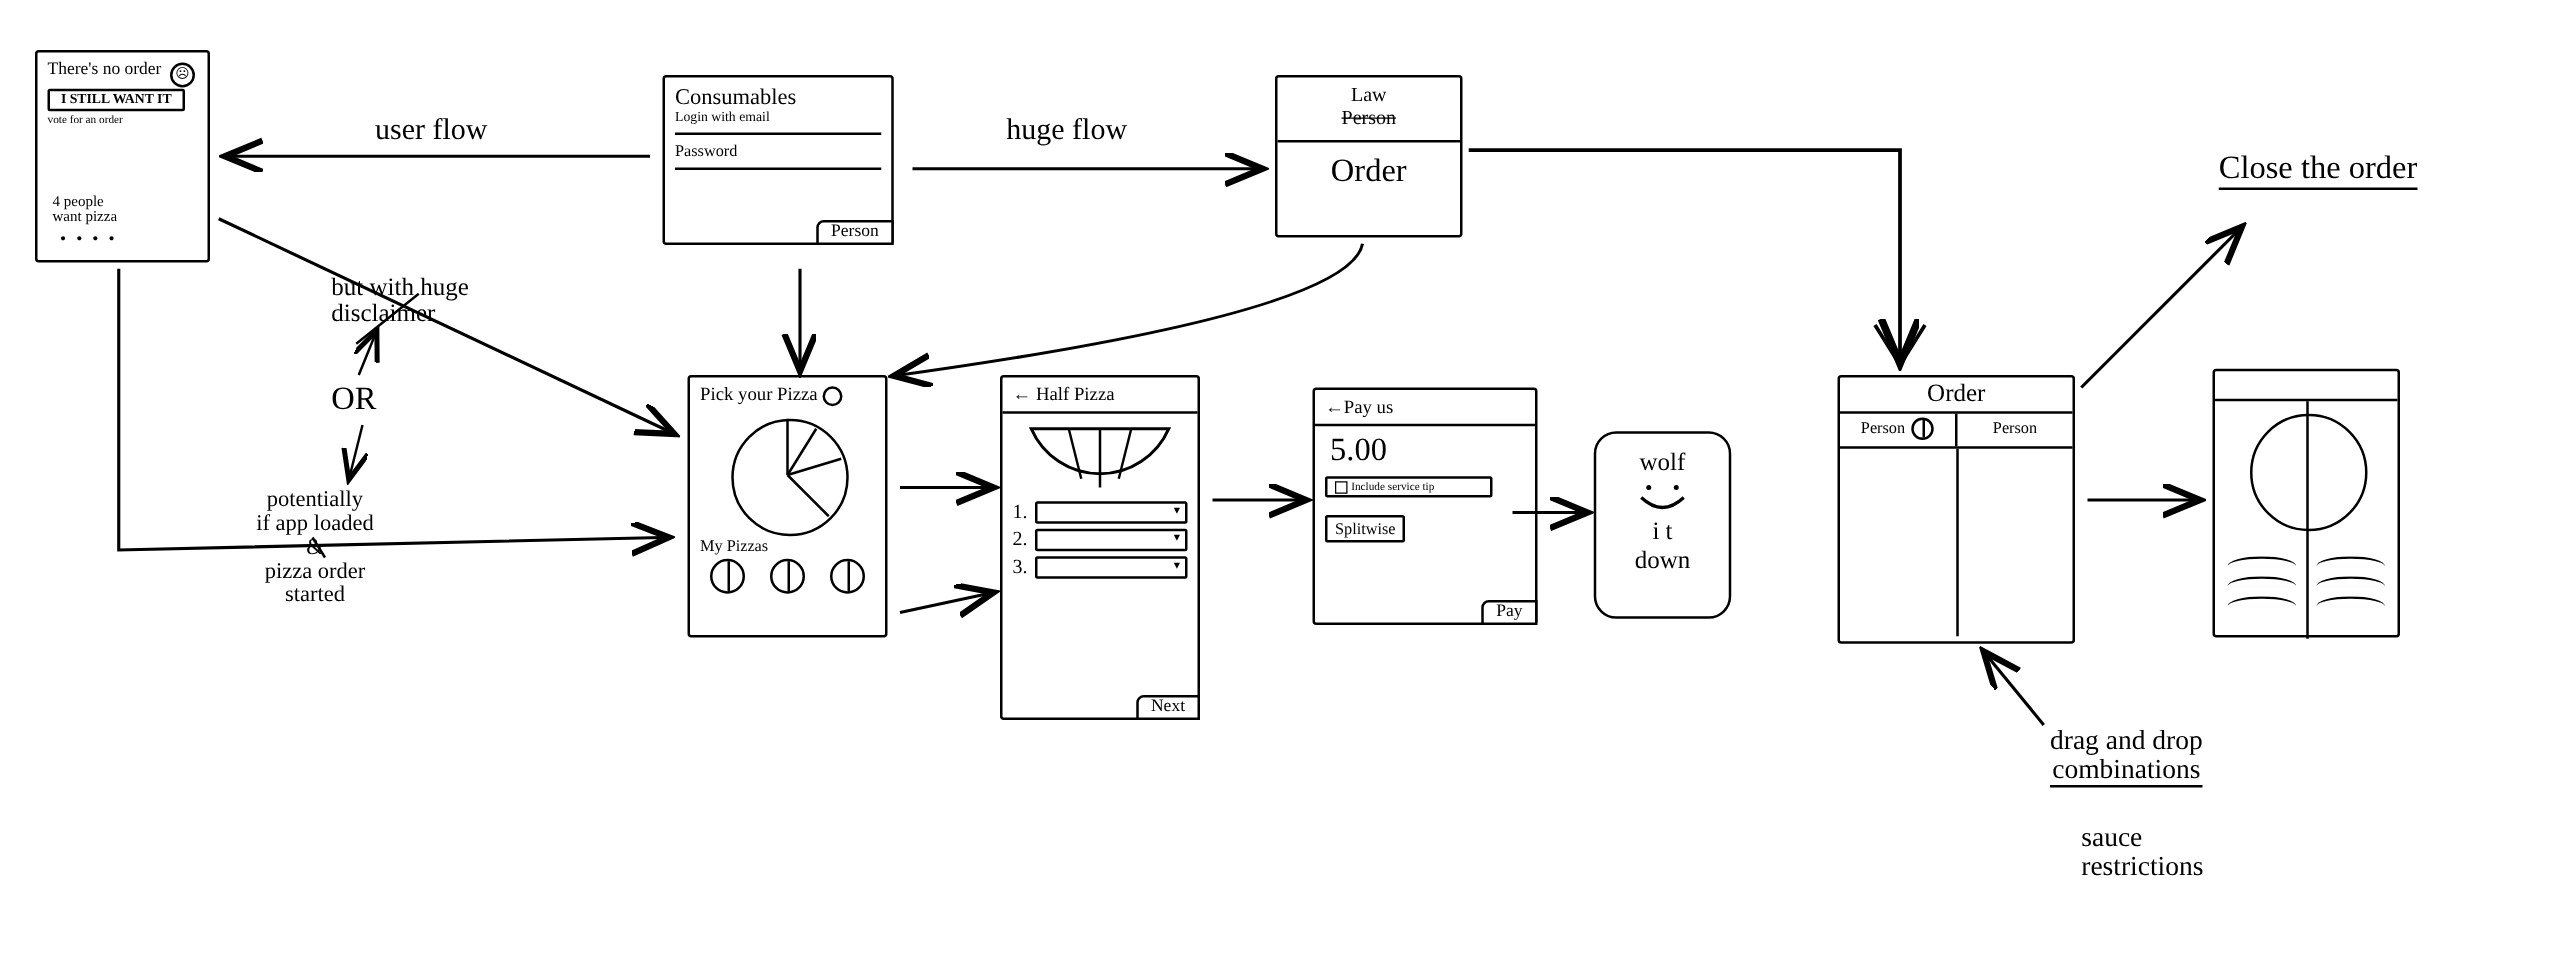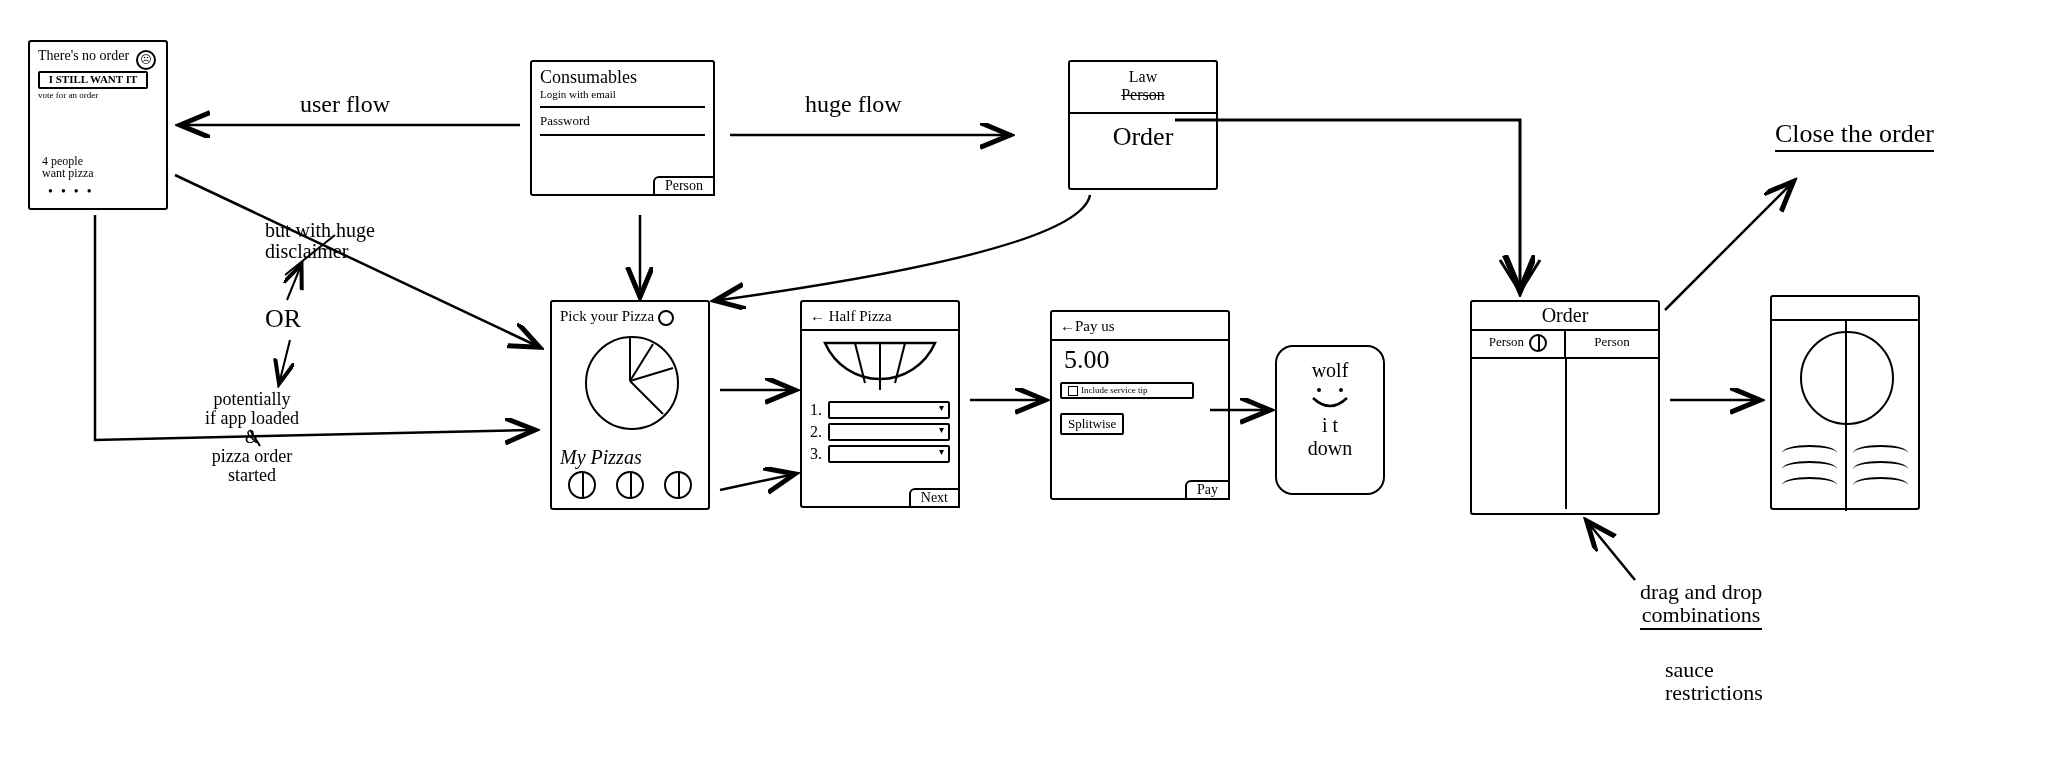--- a/index.html
+++ b/index.html
@@ -37,47 +37,47 @@
 
   <div class="screen" style="left:530px;top:60px;width:185px;height:136px;">
     <div class="title">Consumables</div>
     <div class="sub">Login with email</div>
     <div class="line"></div>
     <div class="sub" style="font-size:13px;">Password</div>
     <div class="line"></div>
     <div class="corner-btn">Person</div>
   </div>
 
-  <div class="screen" style="left:1020px;top:60px;width:150px;height:130px;text-align:center;margin-left:48px;">
+  <div class="screen" style="left:1020px;top:60px;width:150px;height:130px;text-align:center;">
     <div style="font-size:16px;">Law</div>
     <div style="font-size:16px;text-decoration:line-through;">Person</div>
     <div class="line" style="margin:8px -8px;"></div>
     <div style="font-size:26px;margin-top:6px;">Order</div>
   </div>
 
   <div class="screen" style="left:550px;top:300px;width:160px;height:210px;">
     <div style="font-size:15px;"><span>Pick your Pizza</span> <span style="border:2px solid #000;border-radius:50%;display:inline-block;width:12px;height:12px;vertical-align:middle;"></span></div>
     <div style="position:relative;width:90px;height:90px;margin:10px auto 0;">
       <div class="pie" style="width:90px;height:90px;"></div>
       <svg class="arrow" style="left:0;top:0;" width="90" height="90">
           <line x1="45" y1="45" x2="45" y2="0" stroke="#000" stroke-width="2"></line>
           <line x1="45" y1="45" x2="88" y2="32" stroke="#000" stroke-width="2"></line>
           <line x1="45" y1="45" x2="78" y2="78" stroke="#000" stroke-width="2"></line>
           <line x1="45" y1="45" x2="68" y2="8" stroke="#000" stroke-width="2"></line>
         </svg>
     </div>
-    <div style="font-size:20px;margin-top:20px;font-style:italic;">My Pizzas</div>
+    <div style="font-size:13px;margin-top:4px;">My Pizzas</div>
     <div style="margin-top:2px;">
       <span class="miniCircle"></span>
       <span class="miniCircle"></span>
       <span class="miniCircle"></span>
     </div>
   </div>
 
-  <div class="screen" style="left:800px;top:300px;width:160px;height:208px;">
+  <div class="screen" style="left:800px;top:300px;width:160px;height:276px;">
     <div style="font-size:15px;"><span>←</span> <span>Half Pizza</span></div>
     <div class="line" style="margin:4px -8px;"></div>
     <svg width="140" height="60" style="display:block;margin:0 auto;">
       <path d="M15 8 A60 60 0 0 0 125 8 Z" fill="none" stroke="#000" stroke-width="2.5"></path>
       <line x1="70" y1="8" x2="70" y2="55" stroke="#000" stroke-width="2"></line>
       <line x1="45" y1="8" x2="55" y2="48" stroke="#000" stroke-width="2"></line>
       <line x1="95" y1="8" x2="85" y2="48" stroke="#000" stroke-width="2"></line>
     </svg>
     <div style="margin-top:6px;">
       <div style="display:flex;align-items:center;margin:4px 0;">

